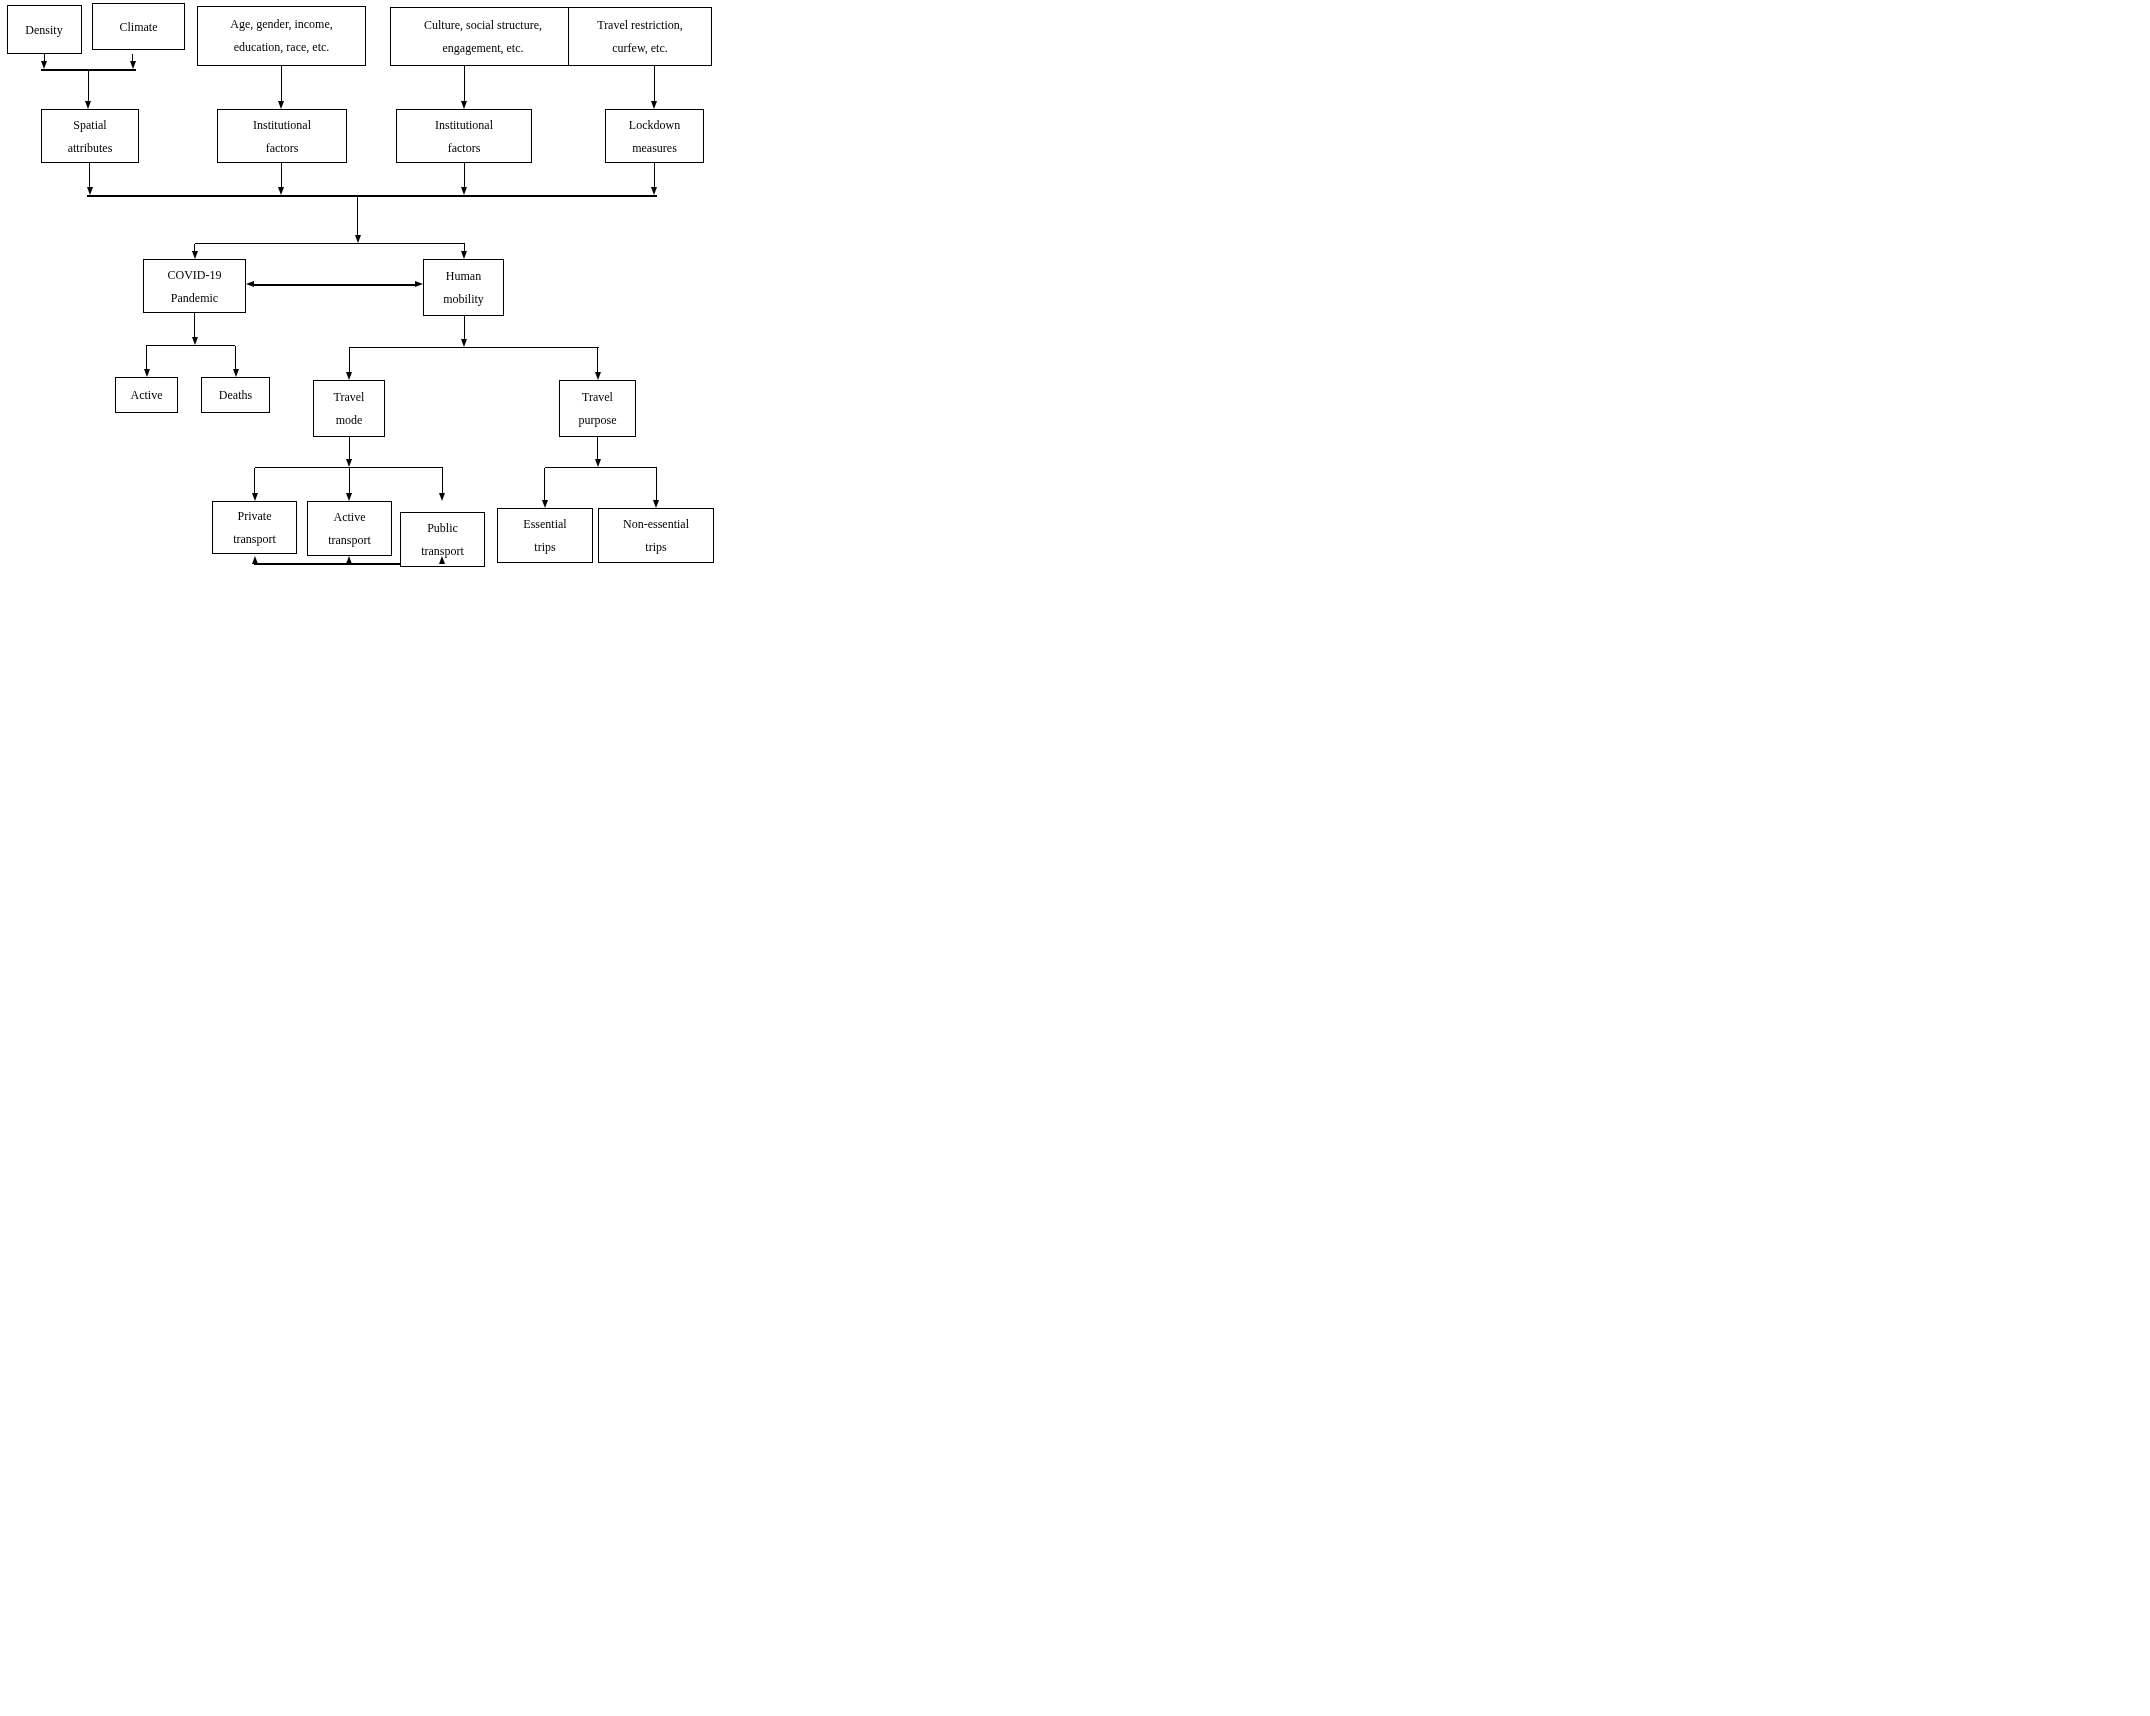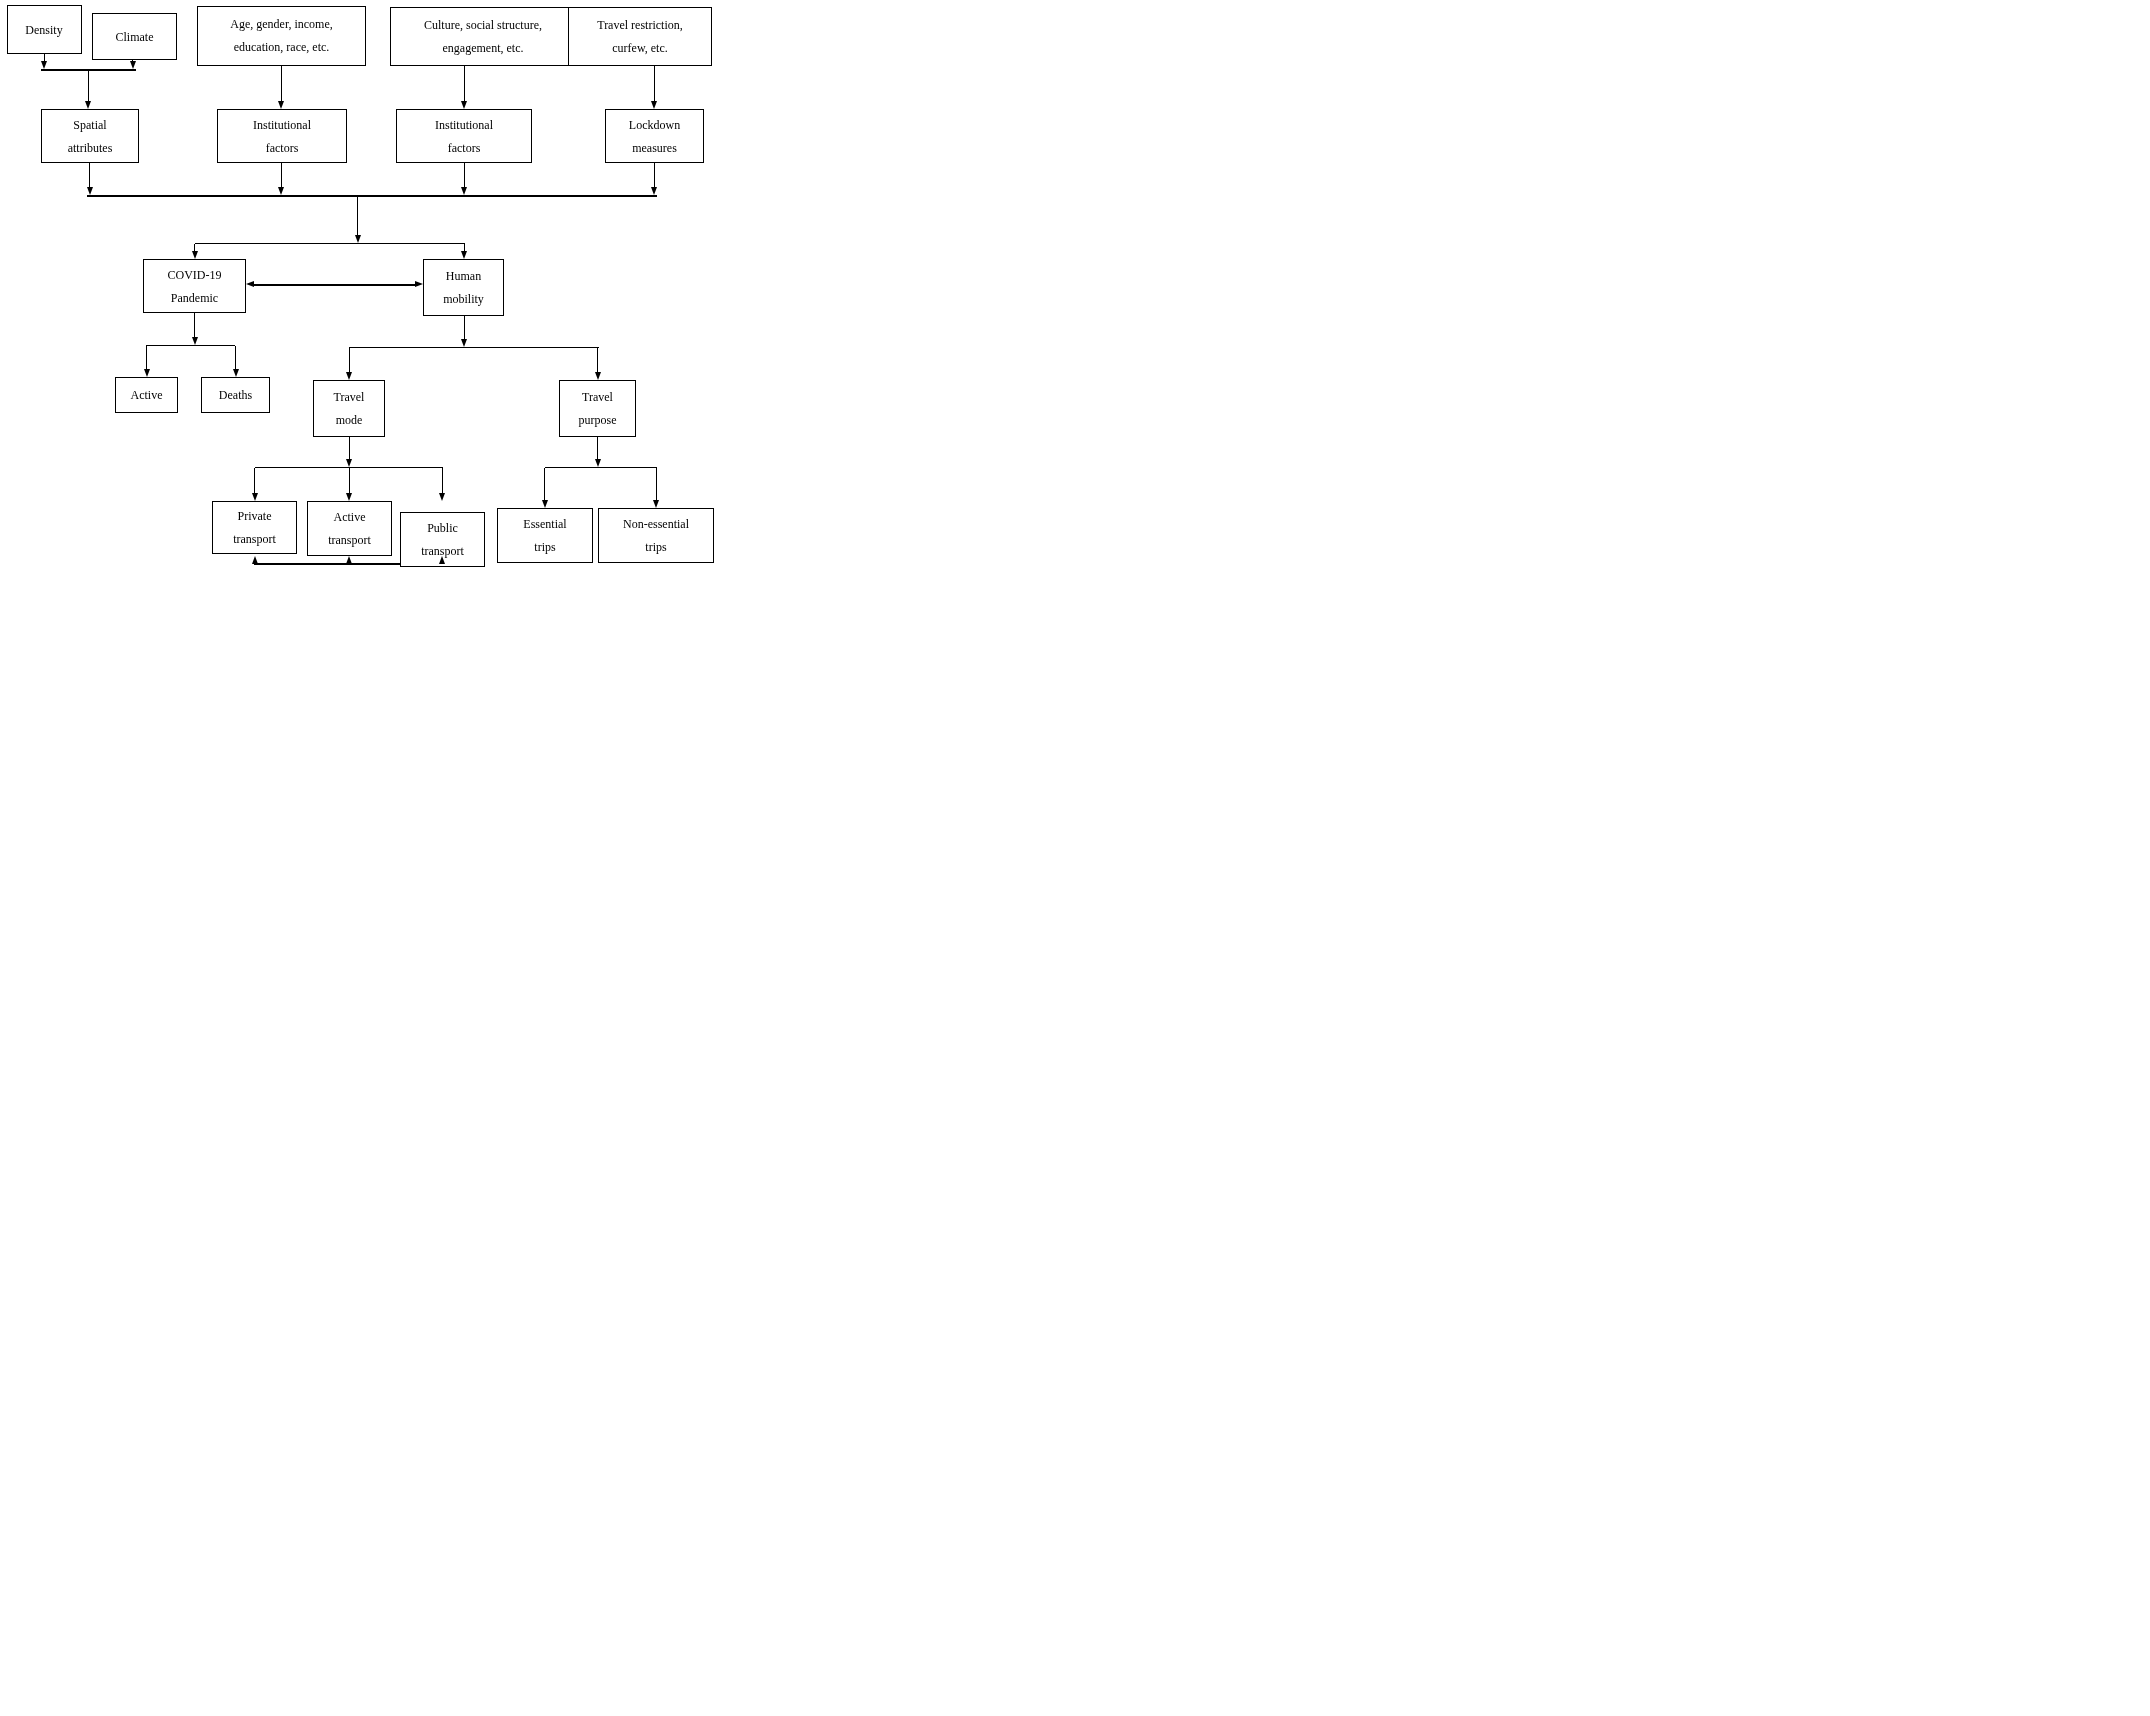--- a/index.html
+++ b/index.html
@@ -59,21 +59,21 @@
   }
 </style>
 </head>
 <body>
 
 <div id="canvas">
 
   <div class="node b3" style="left:6.5px;top:5px;width:75px;height:49px;">
     <span>Density</span>
   </div>
-  <div class="node b3" style="left:92px;top:13px;width:85px;height:47px;font-family:Liberation Serif, serif;">
+  <div class="node b3" style="left:92px;top:3px;width:93px;height:47px;font-family:Liberation Serif, serif;">
     <span>Climate</span>
   </div>
   <div class="node b3" style="left:197px;top:5.5px;width:169px;height:60px;">
     <span>Age, gender, income,</span>
     <span>education, race, etc.</span>
   </div>
   <div class="node b3" style="left:390px;top:6.5px;width:186px;height:59px;">
     <span>Culture, social structure,</span>
     <span>engagement, etc.</span>
   </div>

